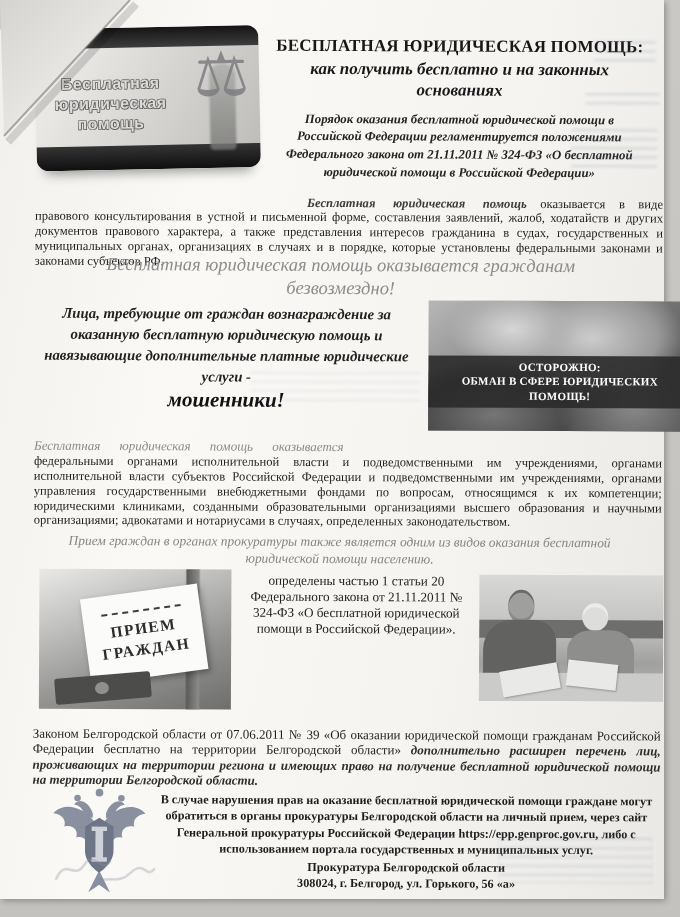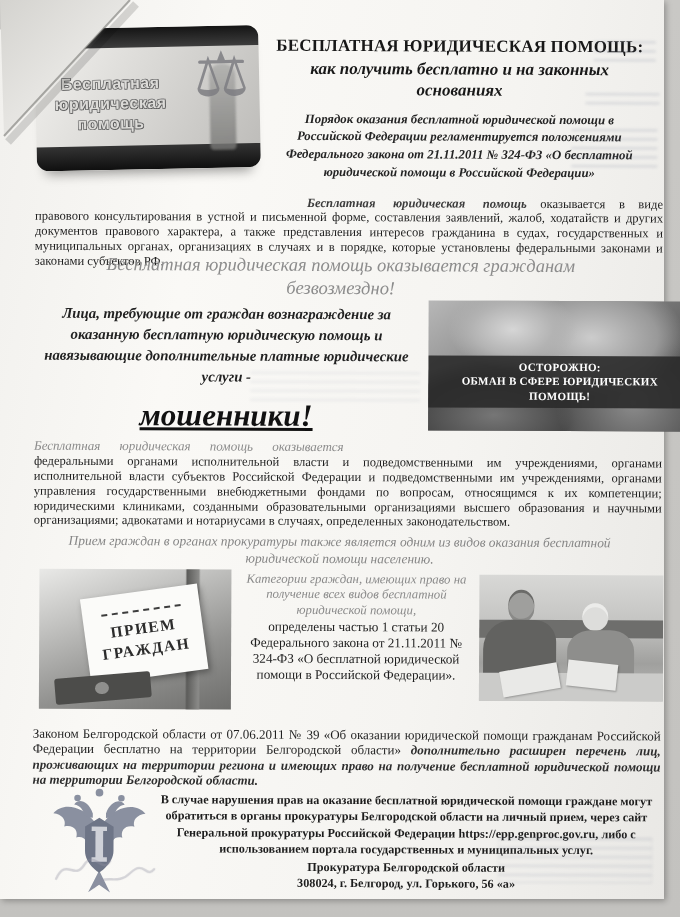--- a/index.html
+++ b/index.html
@@ -45,22 +45,22 @@
   
   .para{font-size:12.6px;line-height:1.18;text-align:justify;color:#1f1f1f;}
   .intro{top:183px;left:34px;width:628px;text-indent:272px;}
   .lead-dark{font-style:italic;font-weight:bold;color:#3c3c3c;word-spacing:4px;}
   .banner-free{
     top:254px;left:50px;width:580px;text-align:center;
     font-style:italic;font-size:18.5px;line-height:1.25;color:#8c8c8c;font-weight:500;
   }
   .fraud-left{top:304px;left:32px;width:388px;text-align:center;}
   .fraud-statement{font-weight:bold;font-style:italic;font-size:14.8px;line-height:1.42;color:#222;}
-  .fraud-highlight{display:inline-block;margin-top:10px;font-weight:bold;font-style:italic;font-size:31px;
-    text-decoration:underline;color:#111;}
+  .fraud-highlight{display:inline-block;font-weight:bold;font-style:italic;font-size:21px;
+    color:#111;}
   .photo{position:absolute;overflow:hidden;}
   .photo-warning{top:300px;left:428px;width:263px;height:130px;
     background:
       radial-gradient(ellipse 90px 55px at 32% 22%,#d6d6d6 0%,#b3b3b3 45%,rgba(0,0,0,0) 72%),
       radial-gradient(ellipse 120px 75px at 62% 28%,#cccccc 0%,#999 55%,rgba(0,0,0,0) 78%),
       radial-gradient(ellipse 95px 85px at 78% 78%,#8c8c8c 0%,#5e5e5e 60%,rgba(0,0,0,0) 82%),
       radial-gradient(ellipse 130px 65px at 25% 88%,#767676 0%,#474747 60%,rgba(0,0,0,0) 85%),
       linear-gradient(145deg,#b7b7b7,#6d6d6d 60%,#3e3e3e);
   }
   .warning-banner{
@@ -171,21 +171,20 @@
     <div class="photo photo-reception sec">
       <div class="reception-sign">
         <div class="sign-dash"></div>
         <div class="sign-line">ПРИЕМ</div>
         <div class="sign-line">ГРАЖДАН</div>
       </div>
       <div class="reception-book"></div>
     </div>
 
     <div class="sec categories-text">
-      <span class="cat-lead">Категории граждан, имеющих право на получение всех видов бесплатной юридической помощи,</span>
       <span class="cat-body">определены частью 1 статьи 20 Федерального закона от 21.11.2011 № 324-ФЗ «О бесплатной юридической помощи в Российской Федерации».</span>
     </div>
 
     <div class="photo photo-consult sec">
       <div class="bench"></div>
       <div class="p-head p1-head"></div>
       <div class="p1-body"></div>
       <div class="p-head p2-head"></div>
       <div class="p2-body"></div>
       <div class="table-top"></div>

